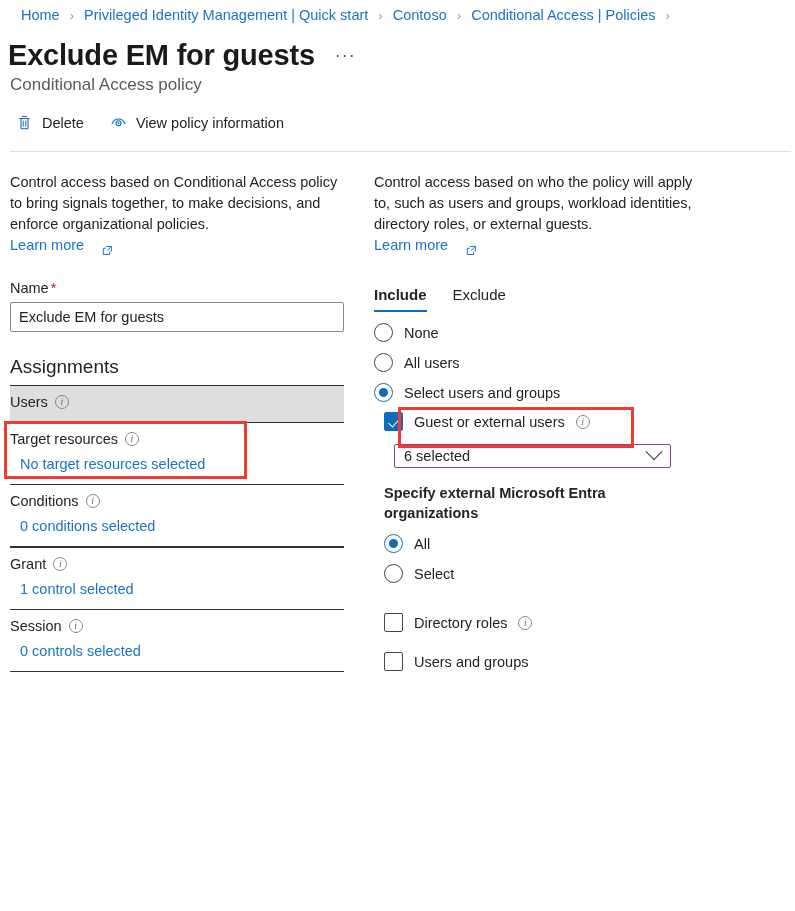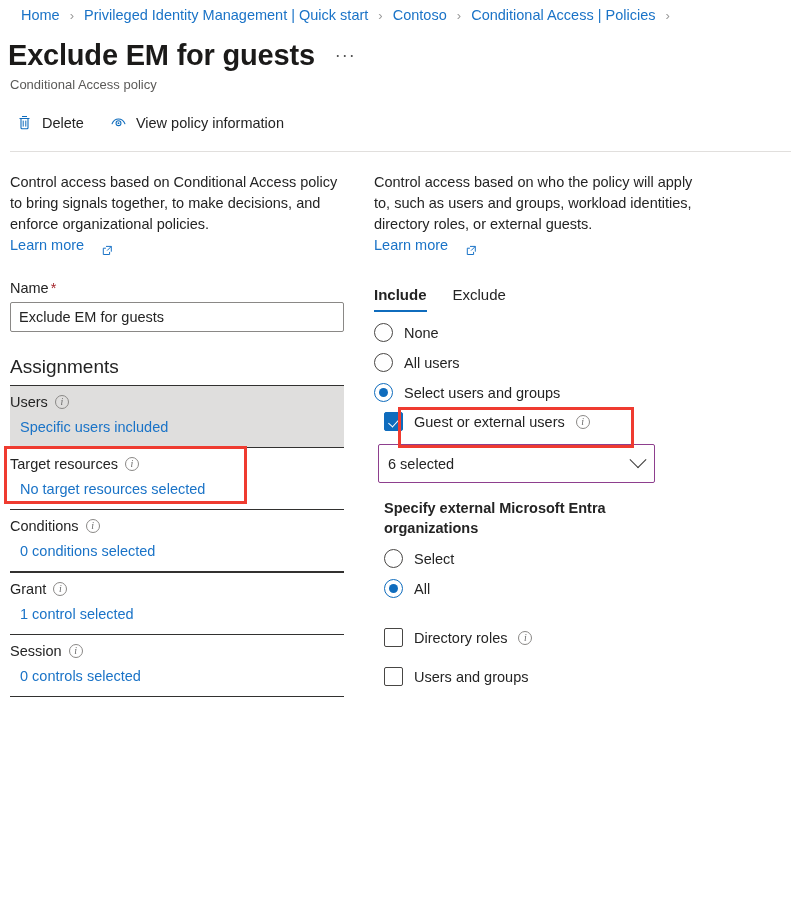--- a/index.html
+++ b/index.html
@@ -55,21 +55,21 @@
     color: #555;
     letter-spacing: 1px;
     cursor: pointer;
     position: relative;
     top: -4px;
   }
   .page-subtitle {
     position: absolute;
     left: 10px;
     top: 76px;
-    font-size: 13px;
+    font-size: 17px;
     line-height: 18px;
     color: #5b5a58;
   }
 
   
   .commandbar {
     position: absolute;
     left: 14px;
     top: 112px;
     display: flex;
@@ -294,23 +294,23 @@
     left: 5.5px; top: 2.5px;
     width: 5px; height: 10px;
     border: solid #fff;
     border-width: 0 1.8px 1.8px 0;
     transform: rotate(42deg);
   }
 
   
   .dropdown {
     margin-top: 13px;
-    margin-left: 4px;
+    margin-left: 20px;
     width: 277px;
-    height: 39px;
+    height: 24px;
     border: 1.5px solid #8e3f8e;
     border-radius: 2px;
     background: #fff;
     display: flex;
     align-items: center;
     justify-content: space-between;
     padding: 0 10px 0 9px;
     font-size: 14.5px;
     color: #242424;
     cursor: pointer;
@@ -400,21 +400,20 @@
 
   <div class="group-head">Assignments</div>
   <div class="rule"></div>
 
   
   <div class="pane-row selected">
     <div class="pane-row-title">
       <span>Users</span>
       <span class="info-icon">i</span>
     </div>
-    <div class="pane-row-value">Specific users included</div>
   </div>
   <div class="rule-light"></div>
 
   
   <div class="pane-row">
     <div class="hl-red" style="left:-6px; top:-2px; width:243px; height:58px;"></div>
     <div class="pane-row-title">
       <span>Target resources</span>
       <span class="info-icon">i</span>
     </div>
@@ -501,26 +500,26 @@
   </div>
 
   <div class="dropdown">
     <span>6 selected</span>
     <span class="chev"></span>
   </div>
 
   <div class="sub-head">Specify external Microsoft Entra organizations</div>
 
   <div class="opt-row indent">
+    <span class="radio checked"></span>
+    <span>All</span>
+  </div>
+  <div class="opt-row indent">
     <span class="radio"></span>
     <span>Select</span>
-  </div>
-  <div class="opt-row indent">
-    <span class="radio checked"></span>
-    <span>All</span>
   </div>
 
   <div class="opt-row indent" style="margin-top:30px;">
     <span class="checkbox"></span>
     <span>Directory roles</span>
     <span class="info-icon">i</span>
   </div>
   <div class="opt-row indent" style="margin-top:20px;">
     <span class="checkbox"></span>
     <span>Users and groups</span>

